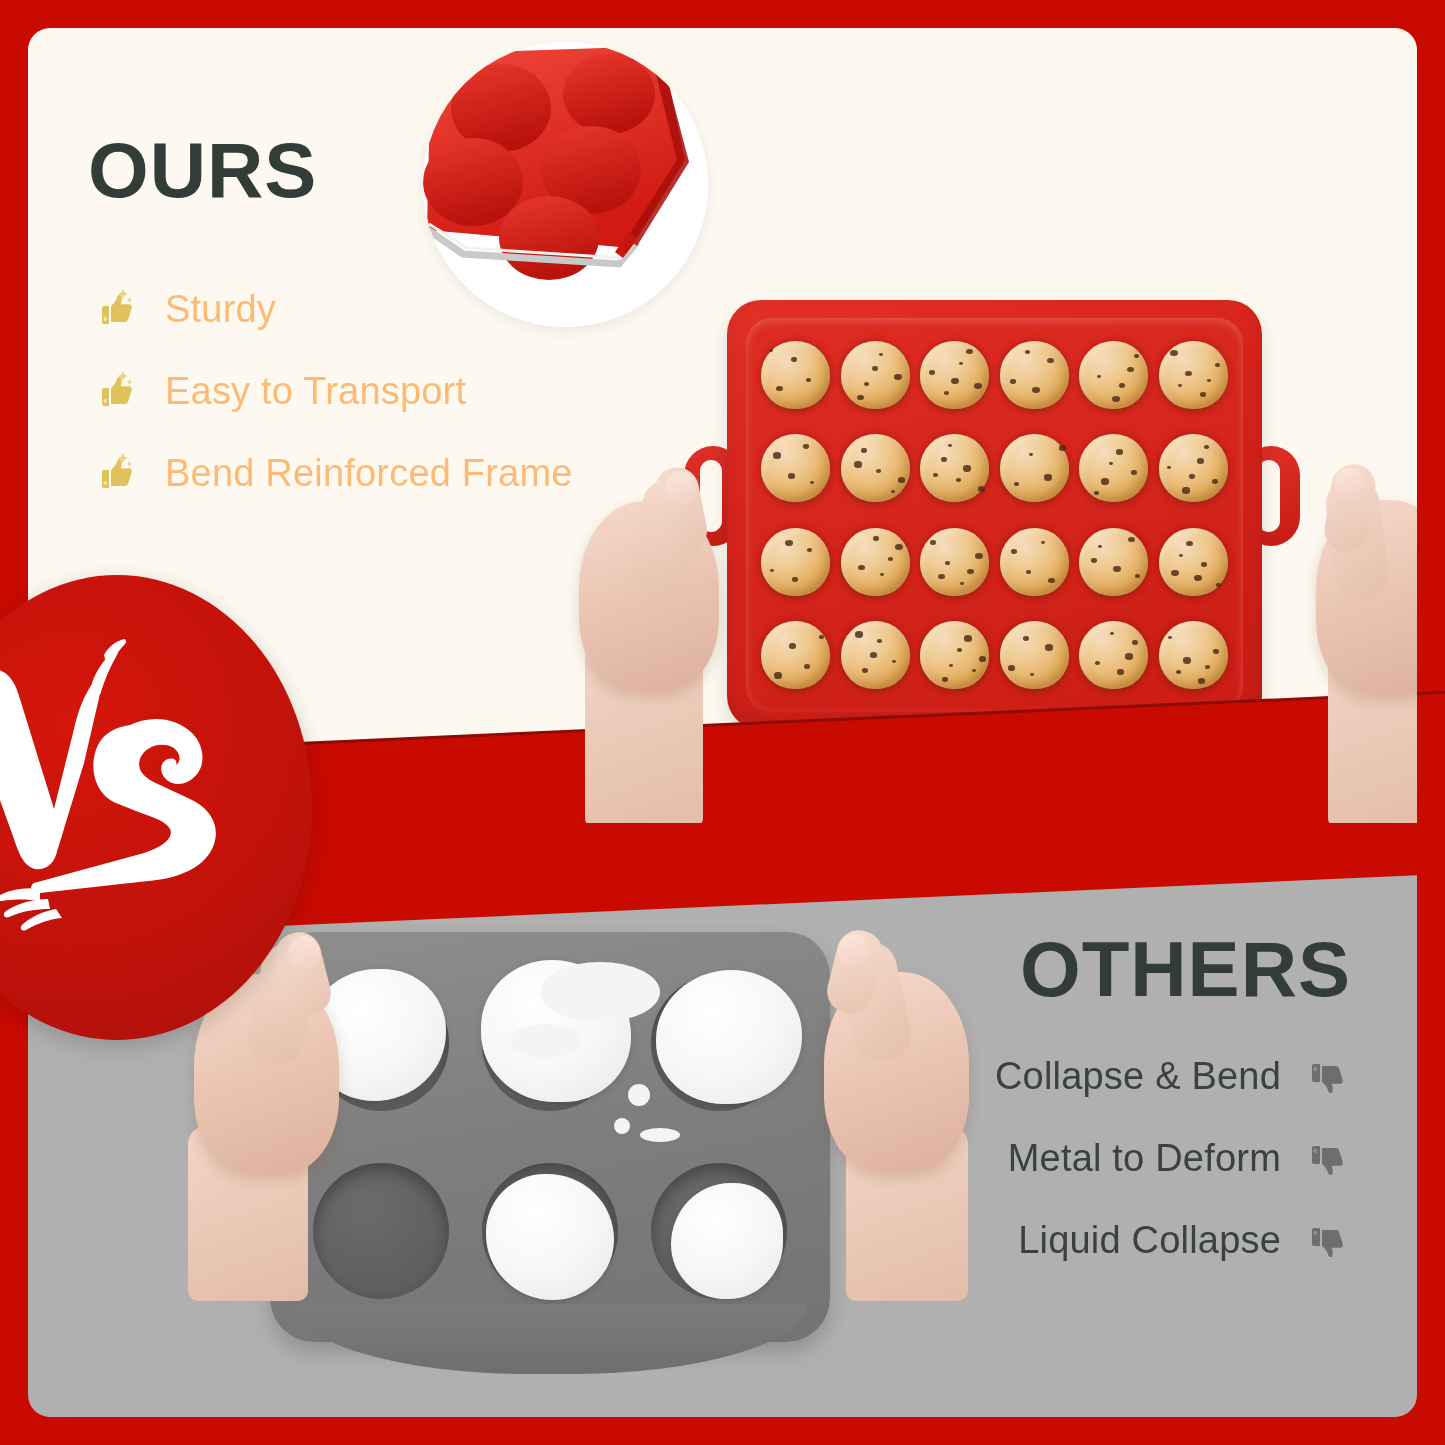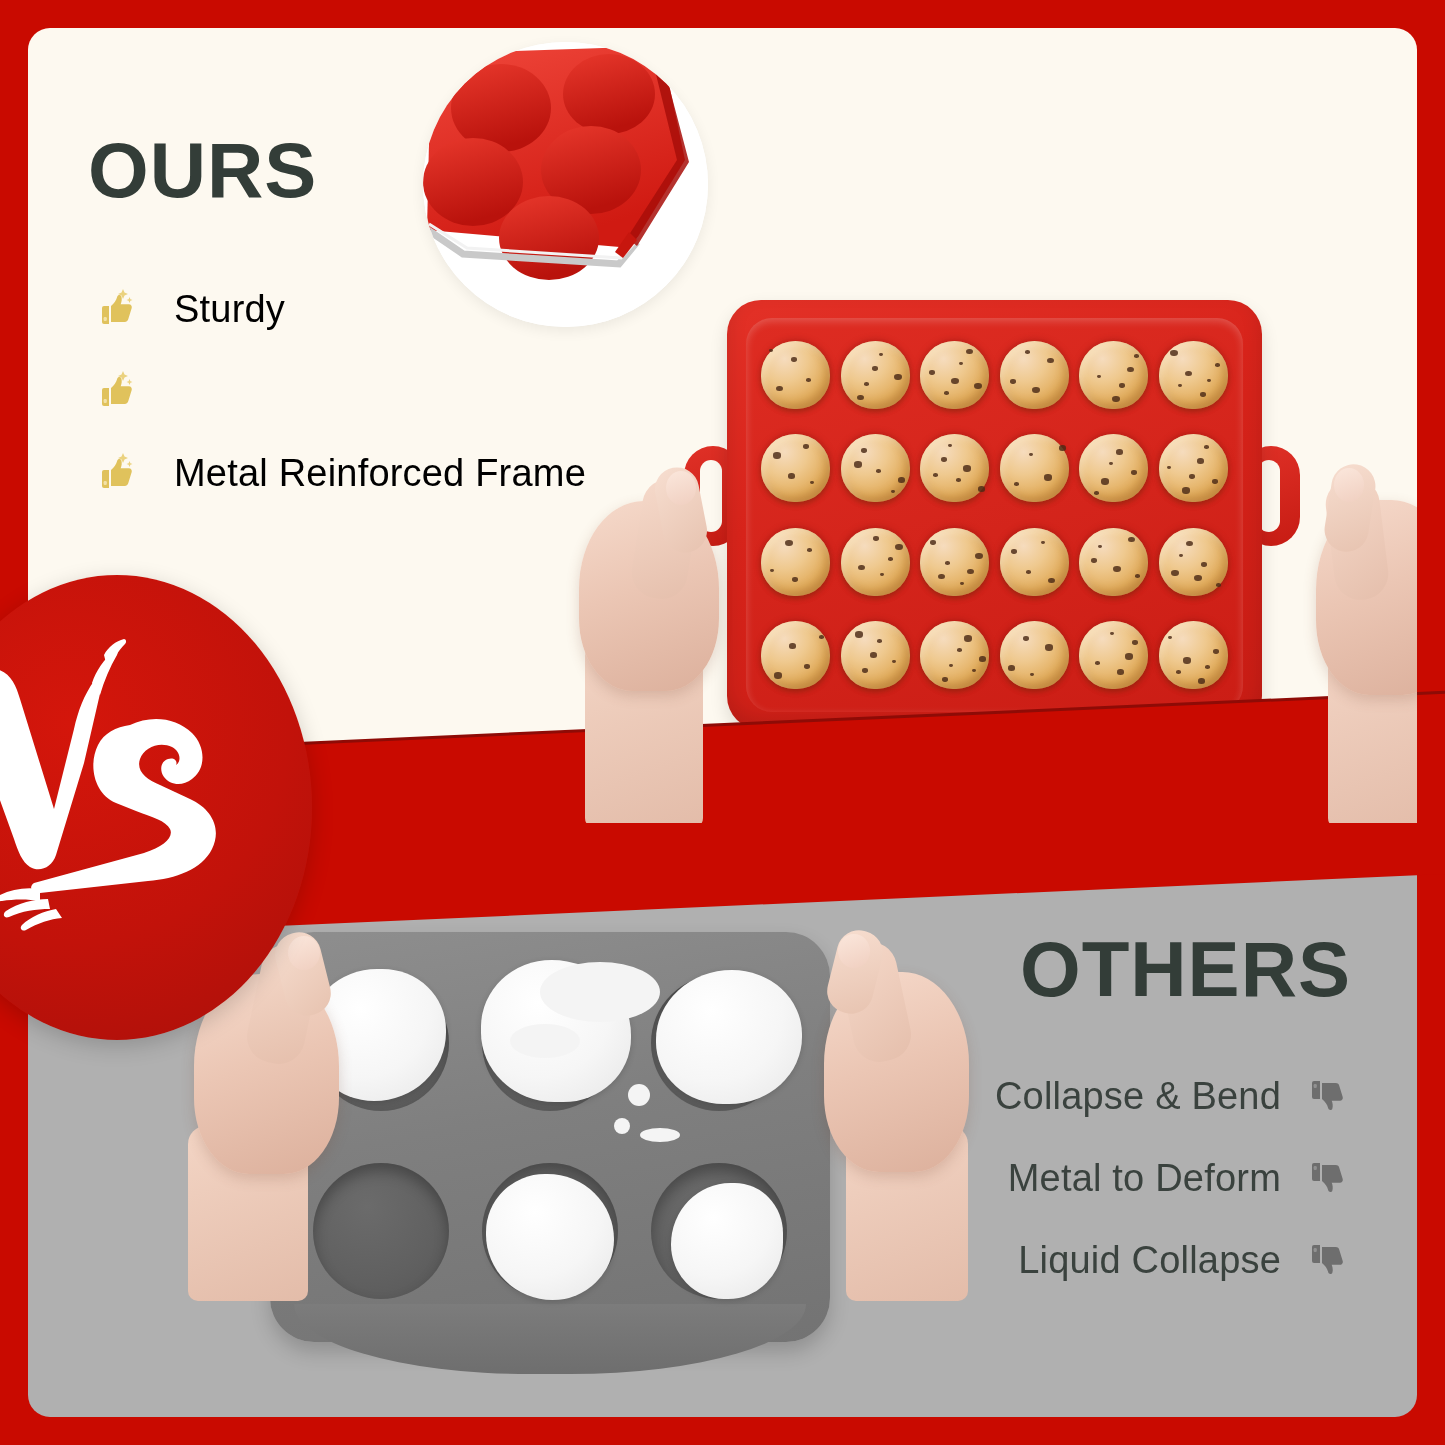--- a/index.html
+++ b/index.html
@@ -35,24 +35,24 @@
   
   .title{
     font-weight:bold;color:#333D38;letter-spacing:1px;
     font-size:78px;line-height:1;
   }
   #title-ours{position:absolute;left:88px;top:131px;z-index:8;}
   #title-others{position:absolute;right:94px;top:930px;z-index:8;text-align:left;}
 
   .feat-list{position:absolute;left:92px;top:268px;z-index:8;}
   .feat-row{display:flex;align-items:center;height:82px;}
-  .feat-label{font-size:38px;color:#000000;margin-left:34px;letter-spacing:.2px;}
+  .feat-label{font-size:38px;color:#fdba74;margin-left:25px;letter-spacing:.2px;}
 
   .con-list{position:absolute;right:94px;top:1055px;z-index:8;}
-  .con-row{display:flex;align-items:center;justify-content:flex-end;height:82px;}
+  .con-row{display:flex;align-items:flex-start;justify-content:flex-end;height:82px;}
   .con-label{font-size:38px;color:#3A423E;margin-right:22px;letter-spacing:.2px;}
 
   
   .thumb{width:48px;height:48px;flex:0 0 48px;position:relative;}
   .thumb svg{display:block;}
 
   
   #vs-badge{
     position:absolute;left:-78px;top:575px;width:390px;height:465px;z-index:20;
   }
@@ -469,32 +469,33 @@
     <div class="feat-row">
       <span class="thumb">
         <svg width="48" height="48" viewBox="0 0 48 48">
           <path d="M12 21h5v18h-5a2 2 0 0 1-2-2V23a2 2 0 0 1 2-2z" fill="#E0C25C"></path>
           <rect x="11.6" y="32" width="3.2" height="4" rx="1.2" fill="#F3E2A8"></rect>
           <path d="M19 21c3-2.4 5.4-5.6 6.2-9.2.5-2.2 3.6-2.3 4.2-.2.7 2.6.3 5.2-.7 7.6h8.2c2 0 3.4 1.9 2.8 3.8l-3.3 10.8A4 4 0 0 1 32.6 37H19z" fill="#E0C25C"></path>
           <path d="M31 4l1.5 3.6L36 9l-3.5 1.4L31 14l-1.5-3.6L26 9l3.5-1.4z" fill="#EBD27E"></path>
           <path d="M37.5 12l.9 2.2 2.1.8-2.1.8-.9 2.2-.9-2.2-2.1-.8 2.1-.8z" fill="#EBD27E"></path>
         </svg>
       </span>
+      <span class="feat-label">Easy to Transport</span>
     </div>
     <div class="feat-row">
       <span class="thumb">
         <svg width="48" height="48" viewBox="0 0 48 48">
           <path d="M12 21h5v18h-5a2 2 0 0 1-2-2V23a2 2 0 0 1 2-2z" fill="#E0C25C"></path>
           <rect x="11.6" y="32" width="3.2" height="4" rx="1.2" fill="#F3E2A8"></rect>
           <path d="M19 21c3-2.4 5.4-5.6 6.2-9.2.5-2.2 3.6-2.3 4.2-.2.7 2.6.3 5.2-.7 7.6h8.2c2 0 3.4 1.9 2.8 3.8l-3.3 10.8A4 4 0 0 1 32.6 37H19z" fill="#E0C25C"></path>
           <path d="M31 4l1.5 3.6L36 9l-3.5 1.4L31 14l-1.5-3.6L26 9l3.5-1.4z" fill="#EBD27E"></path>
           <path d="M37.5 12l.9 2.2 2.1.8-2.1.8-.9 2.2-.9-2.2-2.1-.8 2.1-.8z" fill="#EBD27E"></path>
         </svg>
       </span>
-      <span class="feat-label">Metal Reinforced Frame</span>
+      <span class="feat-label">Bend Reinforced Frame</span>
     </div>
   </div>
 
   <div class="diag-shadow"></div>
   <div class="diag"></div>
 
   <div class="panel-bot">
     <div class="panel-bot-clip">
 
       <div id="pan-gray" style="left:182px;top:126px;">

